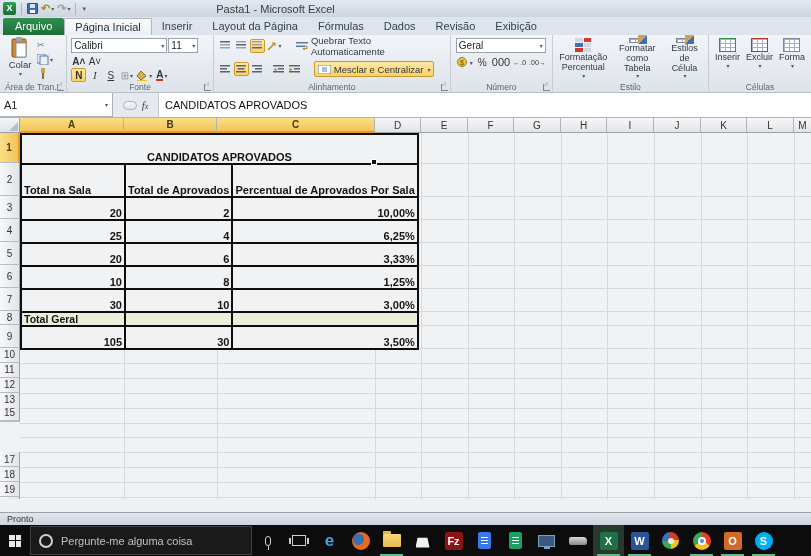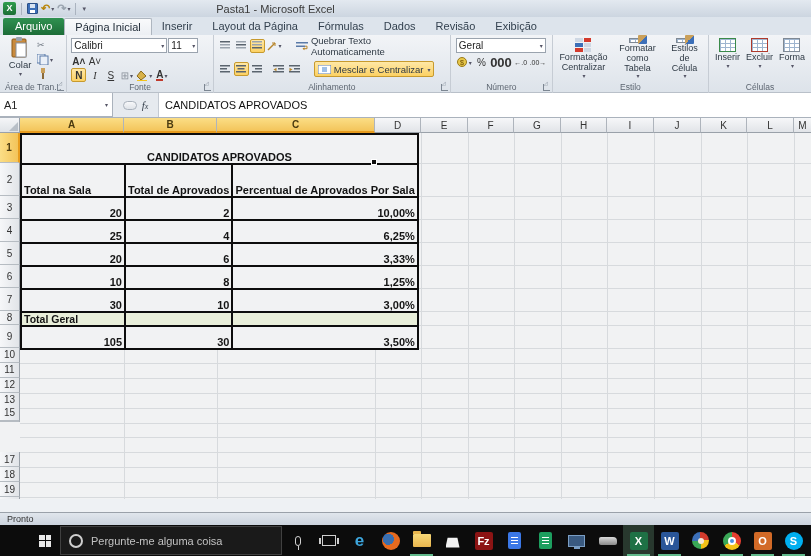--- a/index.html
+++ b/index.html
@@ -117,21 +117,21 @@
     background:repeating-linear-gradient(90deg,#9aa2ab 0 1px, transparent 1px 3px); }
 
   
   .statusbar { position:absolute; left:0; top:512px; width:811px; height:13px;
     background:linear-gradient(#e0e6ec,#ccd4de); border-top:1px solid #9aa1a9;
     display:flex; align-items:center; font-size:9px; color:#333; }
   .statusbar span { padding-left:7px; }
 
   
   .taskbar { position:absolute; left:0; top:525px; width:811px; height:31px; background:#0c0c0c;
-    display:flex; align-items:stretch;padding-left:30px; }
+    display:flex; align-items:stretch; }
   .tb-start { width:30px; display:flex; align-items:center; justify-content:center; }
   .win-logo { width:12px; height:12px; display:grid; grid-template-columns:1fr 1fr; grid-template-rows:1fr 1fr; gap:1px; }
   .win-logo i { background:#e8e8e8; }
   .tb-search { width:222px; background:#1a1a1a; border:1px solid #404040; margin:1px 0; display:flex; align-items:center;
     gap:8px; padding-left:8px; color:#c2c2c2; font-size:11px; }
   .cortana { width:14px; height:14px; border:2px solid #cfcfcf; border-radius:50%; }
   .tb-ic { width:31px; display:flex; align-items:center; justify-content:center; position:relative; }
   .tb-ic.active { background:#28382e; }
   .tb-ic .under { position:absolute; left:4px; right:4px; bottom:0; height:2px; background:#61b98b; }
   .badge { width:18px; height:18px; border-radius:2px; display:flex; align-items:center; justify-content:center;
@@ -382,41 +382,41 @@
           </div>
         <div class="frow" style="margin-top:2px;">
           <div class="tbtn">
             <svg width="12" height="11">
                 <circle cx="5" cy="5" r="4.5" fill="#e8c84a" stroke="#9a7a1a"></circle>
                 <text x="5" y="8" font-size="7" text-anchor="middle" fill="#6a4a00">$</text>
               </svg>
               <span class="caret">▾</span>
           </div>
           <div class="tbtn">%</div>
-          <div class="tbtn" style="font-size:13px;font-weight:bold;">000</div>
+          <div class="tbtn" style="font-size:11px;font-weight:normal;">000</div>
           <div class="tbtn" style="font-size:7px;">←.0</div>
           <div class="tbtn" style="font-size:7px;">.00→</div>
         </div>
       </div>
       <div class="glabel">Número</div>
       <div class="dlaunch"></div>
     </div>
 
     <div class="rgroup" style="width:160px;">
       <div class="gbody" style="justify-content:space-around; width:100%;">
         <div class="stackbtn">
           <div class="cf-ic">
               <i></i>
               <i class="r"></i>
               <i class="b"></i>
               <i></i>
               <i class="r"></i>
               <i></i>
             </div>
-          <span>Formatação Centralizar</span>
+          <span>Formatação Percentual</span>
             <span class="caret">▾</span>
         </div>
         <div class="stackbtn">
           <div class="grid-ic brush-tip"></div>
           <span>Formatar como Tabela</span>
             <span class="caret">▾</span>
         </div>
         <div class="stackbtn">
           <div class="grid-ic brush-tip"></div>
           <span>Estilos de Célula</span>

